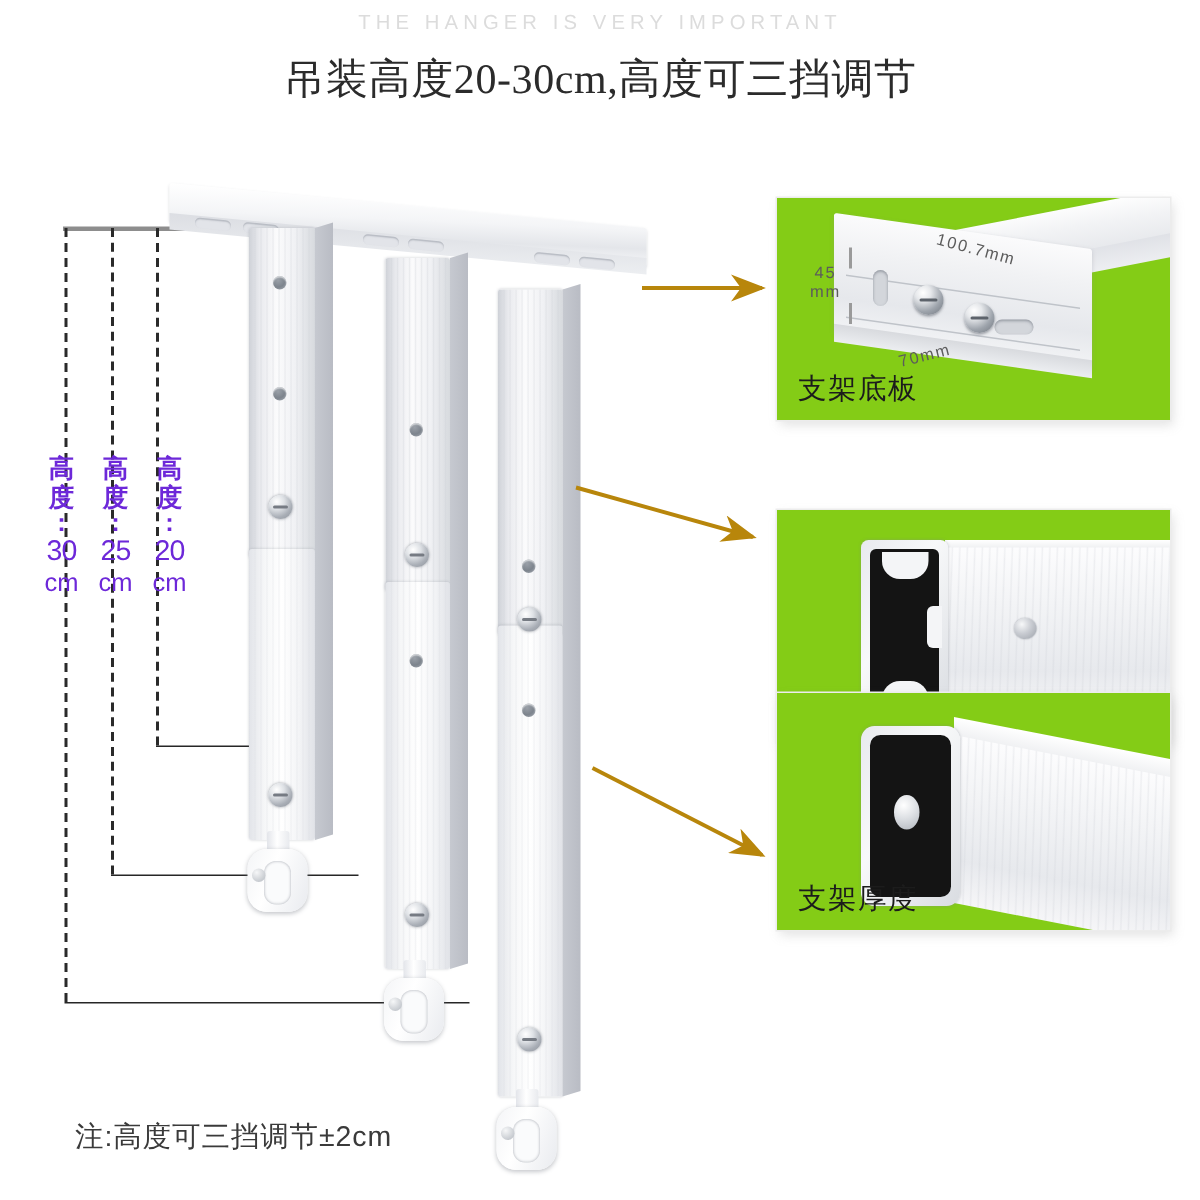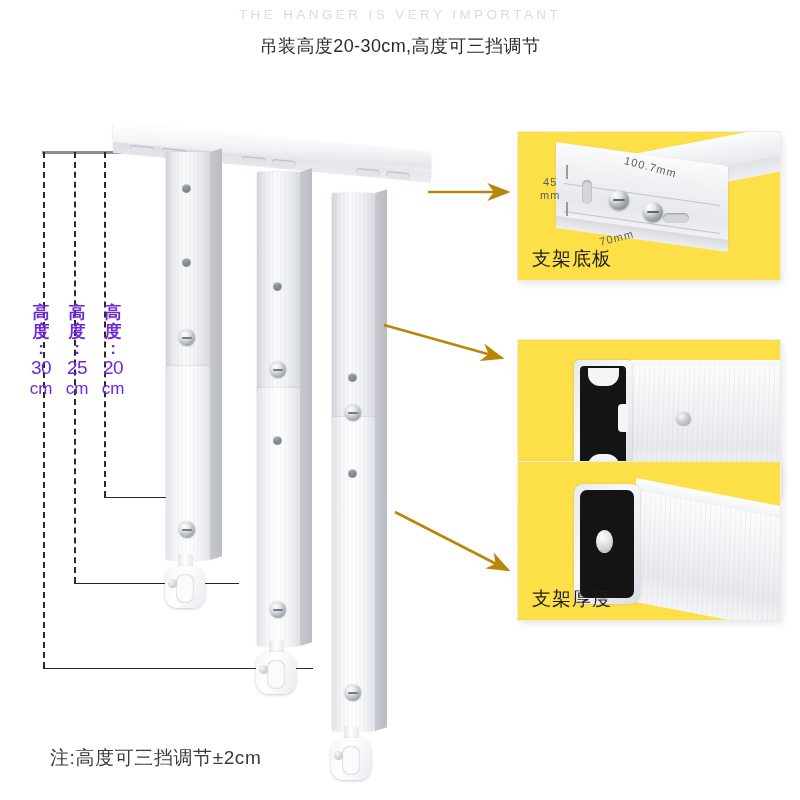--- a/index.html
+++ b/index.html
@@ -49,25 +49,26 @@
     padding-top: 7px;
     font-size: 13.5px;
     letter-spacing: 3.4px;
     color: #dcdcdc;
     font-weight: 400;
     white-space: nowrap;
   }
   .title-desc {
     margin: 0;
     padding-top: 12px;
-    font-size: 18px;
+    font-size: 28px;
     letter-spacing: 0.4px;
     color: #2b2b2b;
     font-weight: 400;
     white-space: nowrap;
+    font-family: Liberation Serif, serif;
   }
 
   
   .dim-layer {
     position: absolute;
     left: 0;
     top: 0;
     width: 470px;
     height: 800px;
     pointer-events: none;
@@ -271,21 +272,21 @@
     left: 0;
     top: 0;
     width: 800px;
     height: 800px;
     pointer-events: none;
   }
 
   
   .panel {
     position: absolute;
-    background: #fde047;
+    background: #84cc16;
     box-shadow: 0 0 0 1px #ececec, 2px 3px 7px rgba(150,150,150,0.28);
     overflow: hidden;
   }
   .panel-photo {
     position: absolute;
     inset: 0;
   }
   .panel-caption {
     position: absolute;
     left: 14px;

